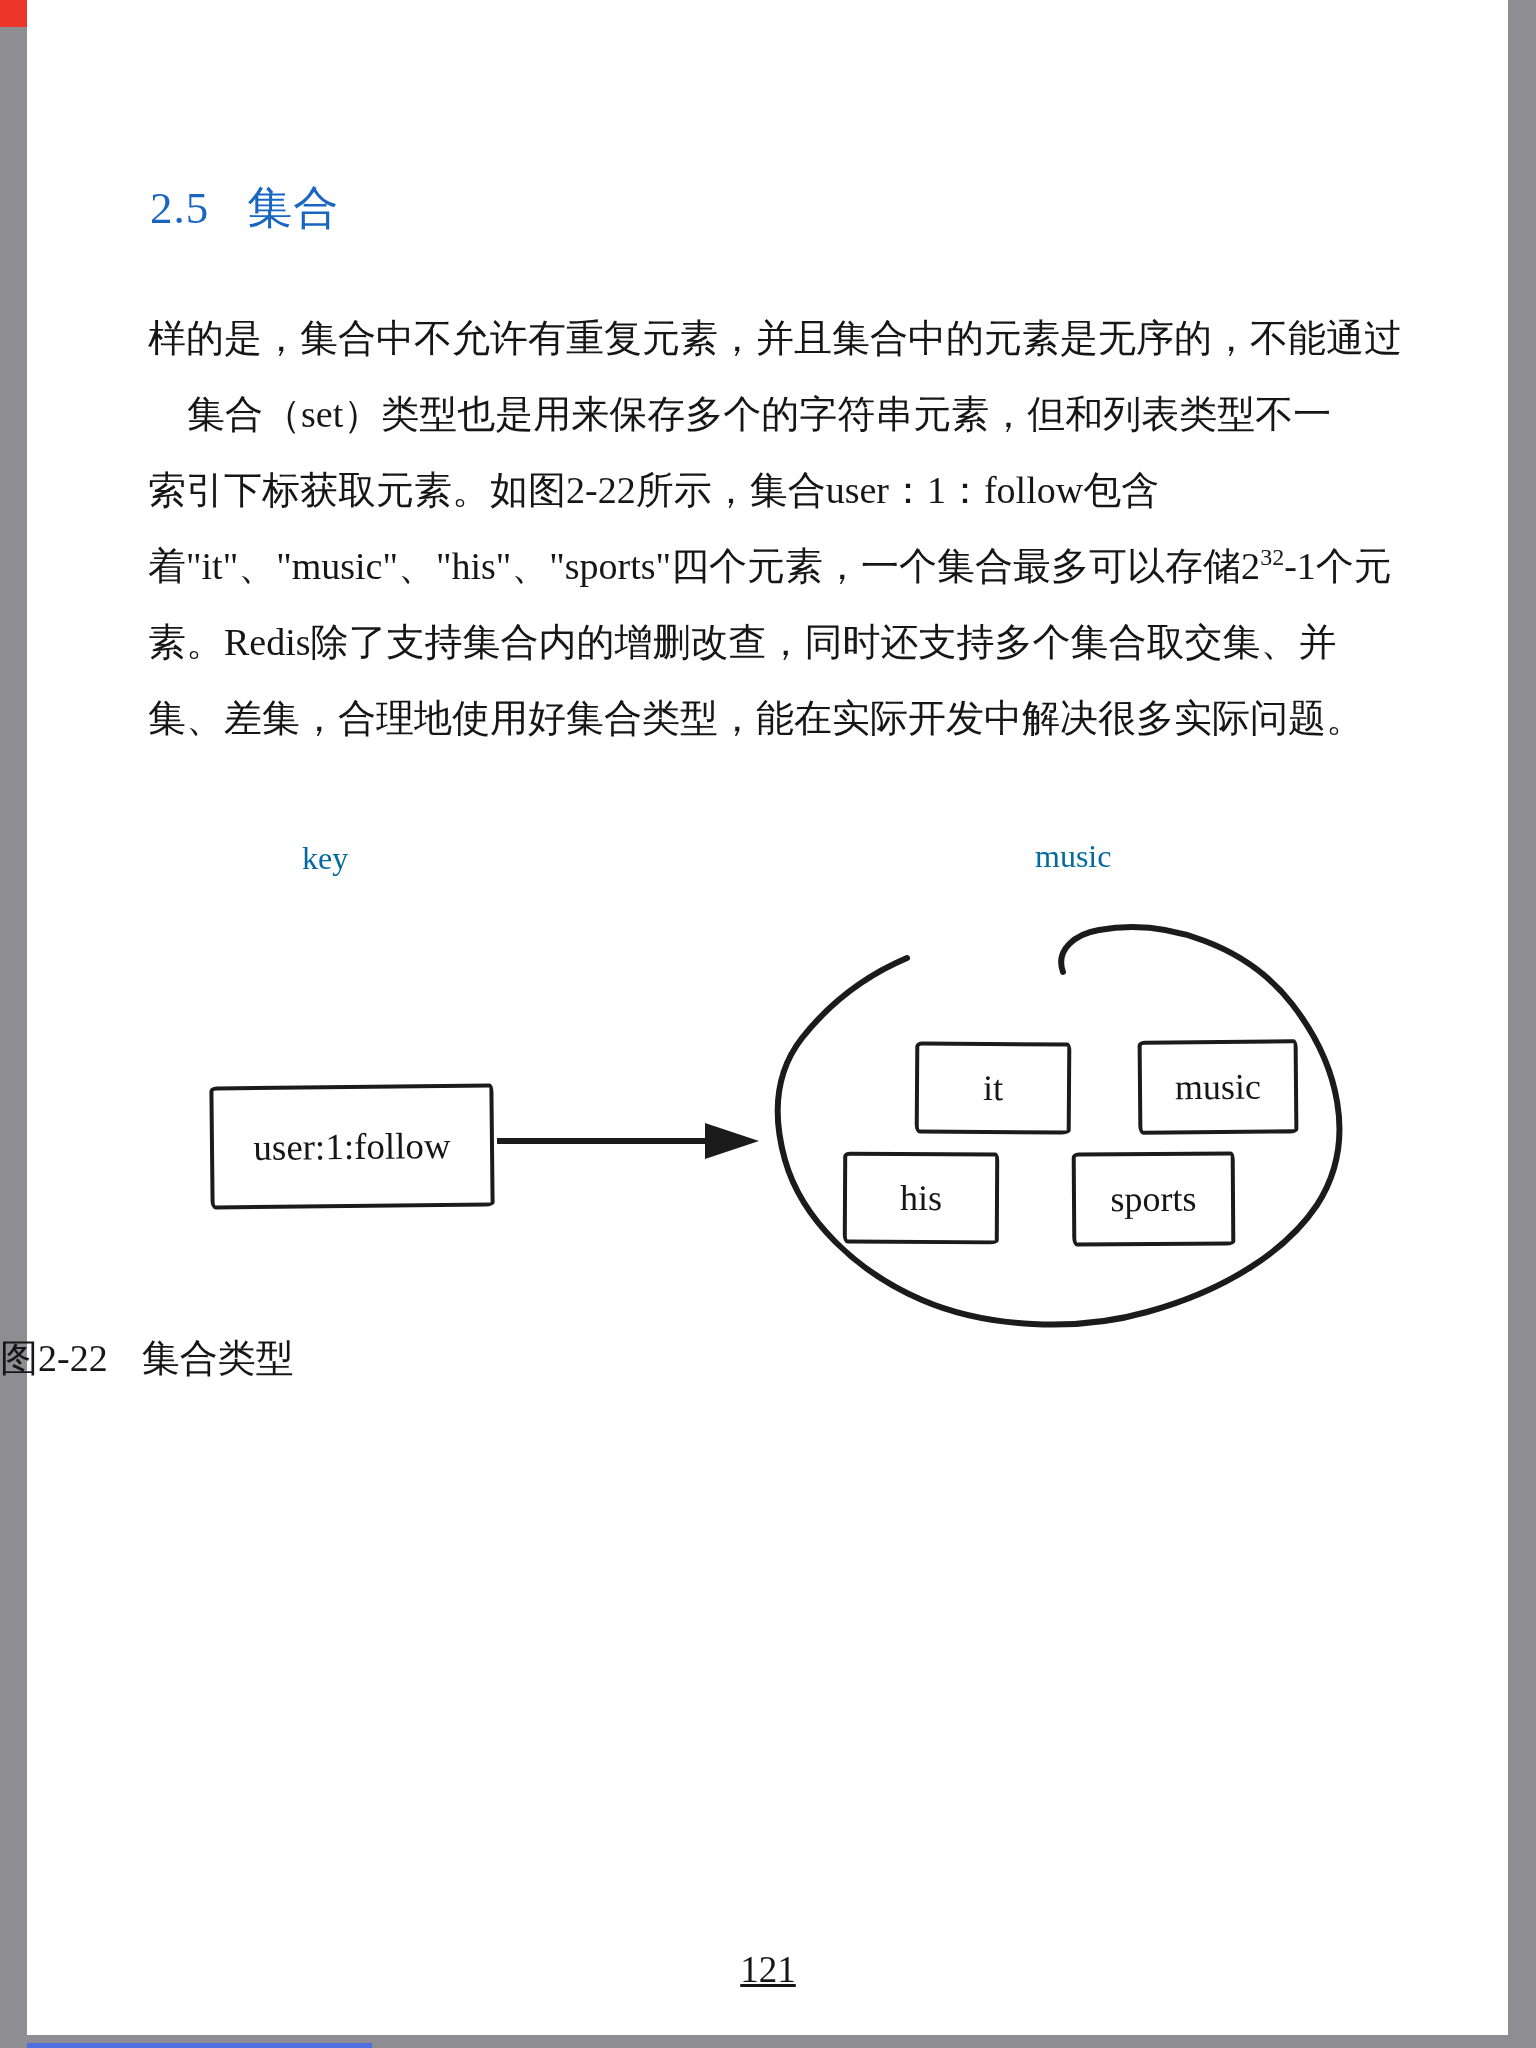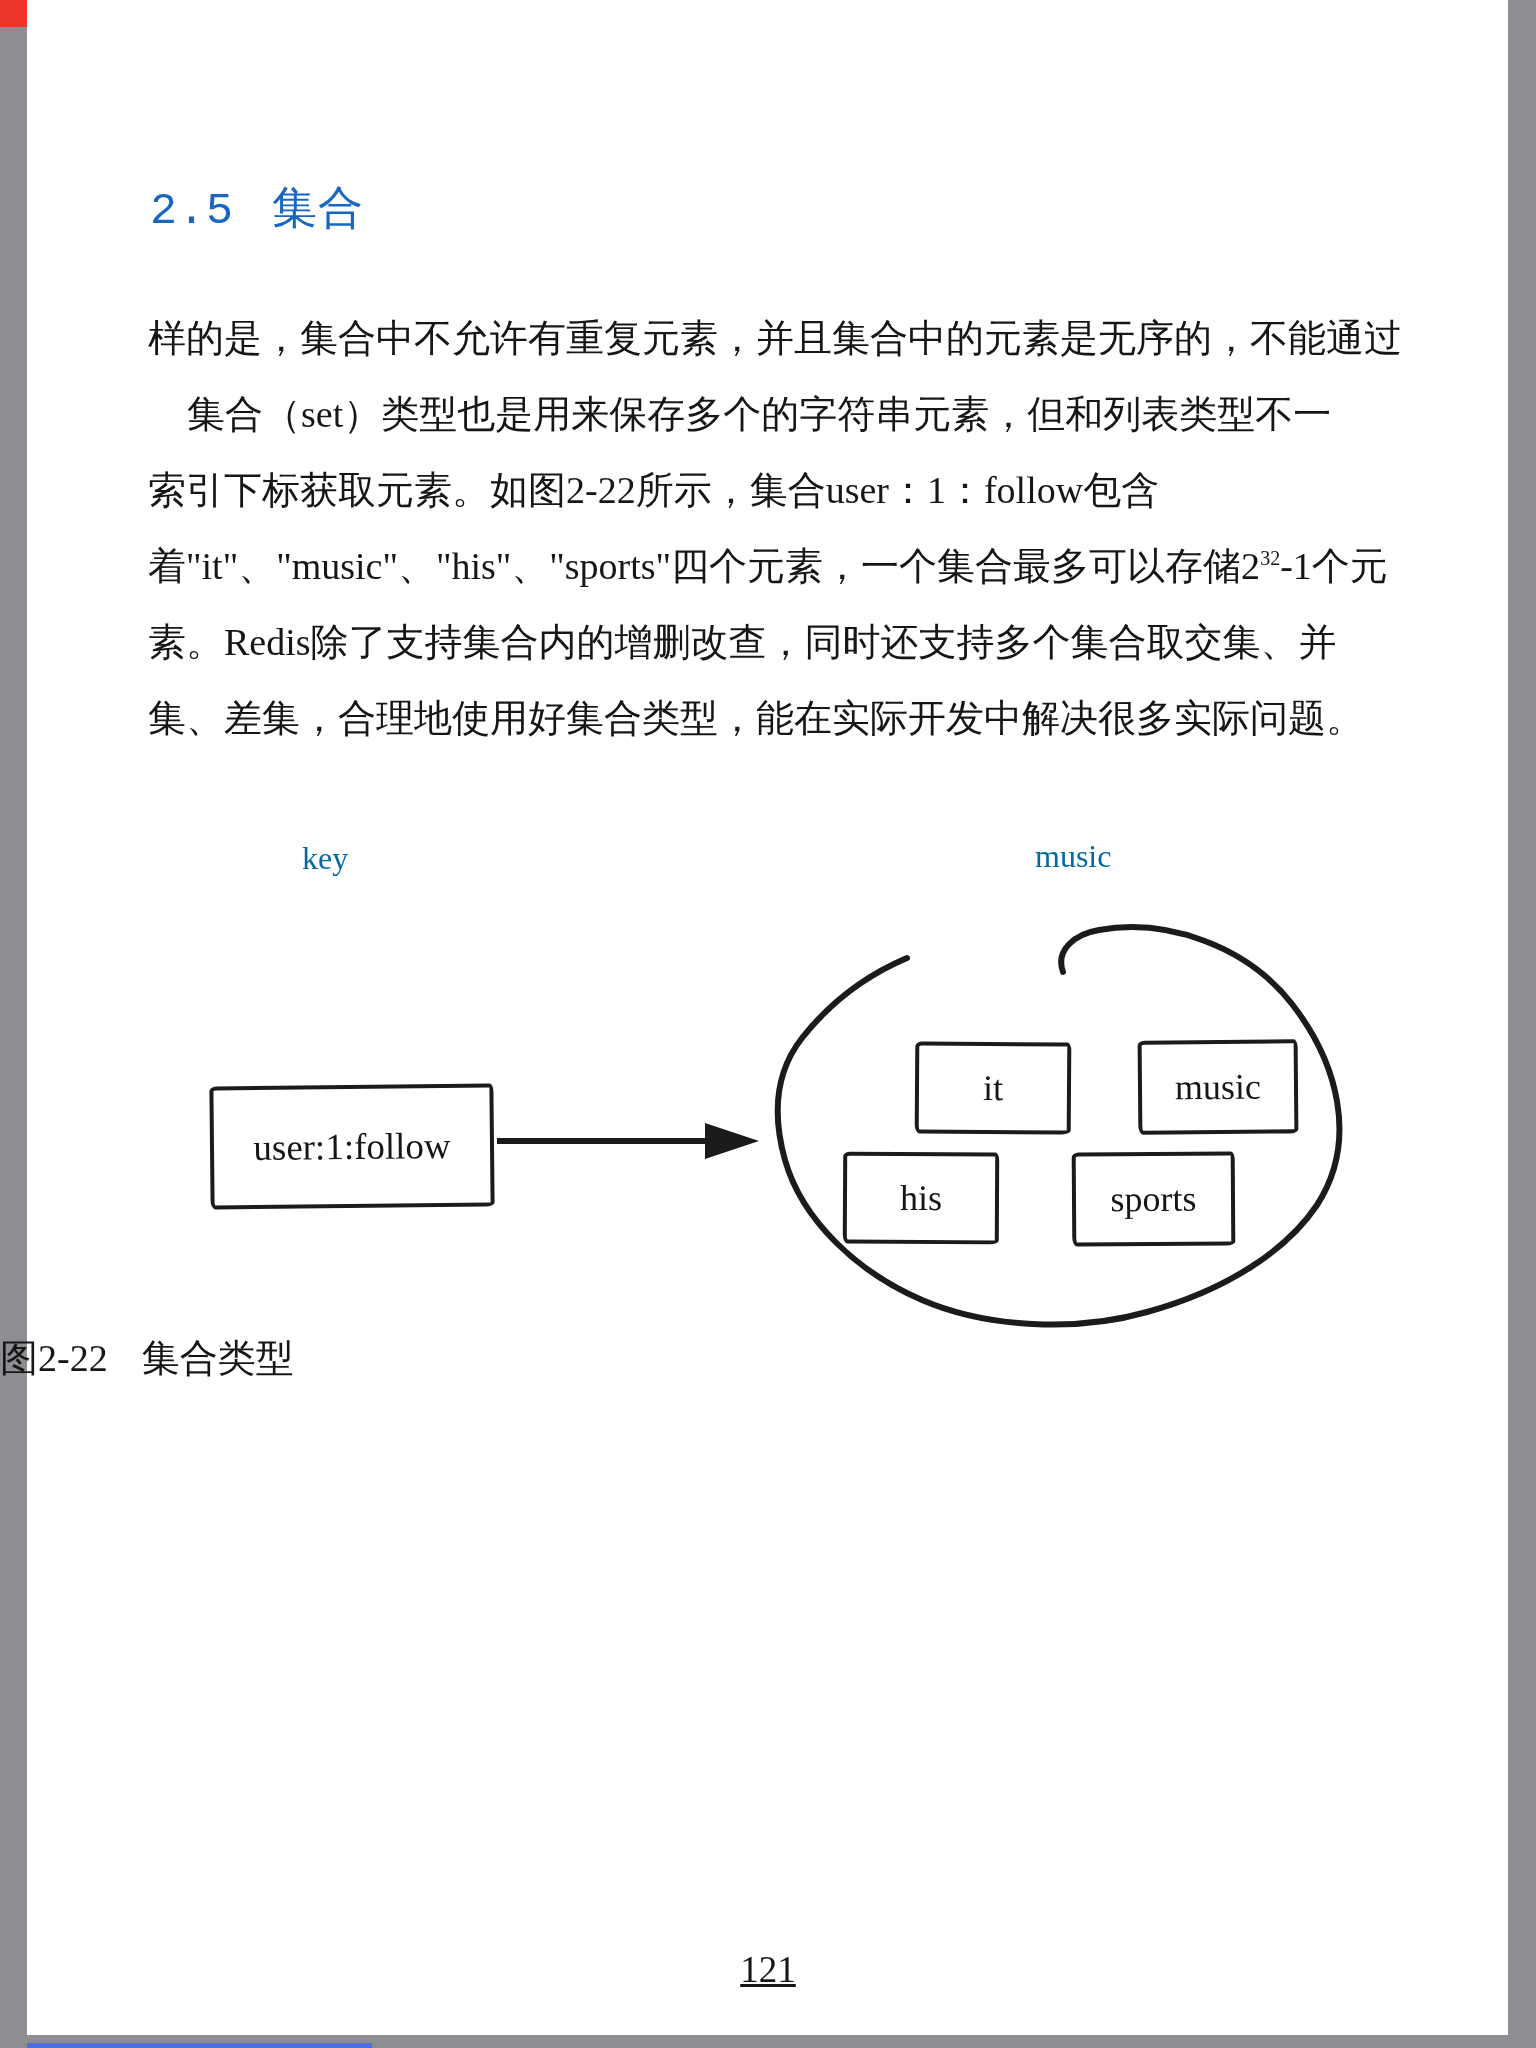--- a/index.html
+++ b/index.html
@@ -8,27 +8,27 @@
     font-family:"Liberation Serif","DejaVu Serif",serif;
     color:#161616;overflow:hidden;
   }
   
   .frame-left{position:absolute;left:0;top:0;width:27px;height:2048px;background:#8d8d92;}
   .frame-right{position:absolute;right:0;top:0;width:28px;height:2048px;background:#8d8d92;}
   .frame-bottom{position:absolute;left:0;bottom:0;width:1536px;height:13px;background:#8d8d92;}
   .corner-red{position:absolute;left:0;top:0;width:27px;height:27px;background:#ee3529;}
   .progress-line{position:absolute;left:27px;bottom:0;width:345px;height:5px;background:#4d6fe0;}
   
-  .heading{position:absolute;left:150px;top:178px;font-size:45px;color:#1966c2;letter-spacing:1px;font-family:Liberation Mono, monospace;}
+  .heading{position:absolute;left:150px;top:178px;font-size:45px;color:#1966c2;letter-spacing:1px;}
   .heading .num{margin-right:38px;}
   
   .para{position:absolute;left:148px;top:300px;width:1260px;font-size:38px;}
   .para-line{height:76px;line-height:76px;white-space:nowrap;}
   .para-line.first{padding-left:39px;}
-  .para-line sup{font-size:20px;vertical-align:14px;line-height:0;}
+  .para-line sup{font-size:24px;vertical-align:14px;line-height:0;}
   
   .fig-label{position:absolute;font-size:32px;color:#0369a1;}
   .fig-label.key{left:302px;top:840px;}
   .fig-label.value{left:1035px;top:838px;}
   .hand-box{
     position:absolute;border:4px solid #1b1b1b;background:#fff;
     display:flex;align-items:center;justify-content:center;
     border-radius:7px 4px 9px 5px / 5px 8px 4px 9px;
   }
   .key-box{left:210px;top:1085px;width:276px;height:115px;font-size:37px;transform:rotate(-0.6deg);}

